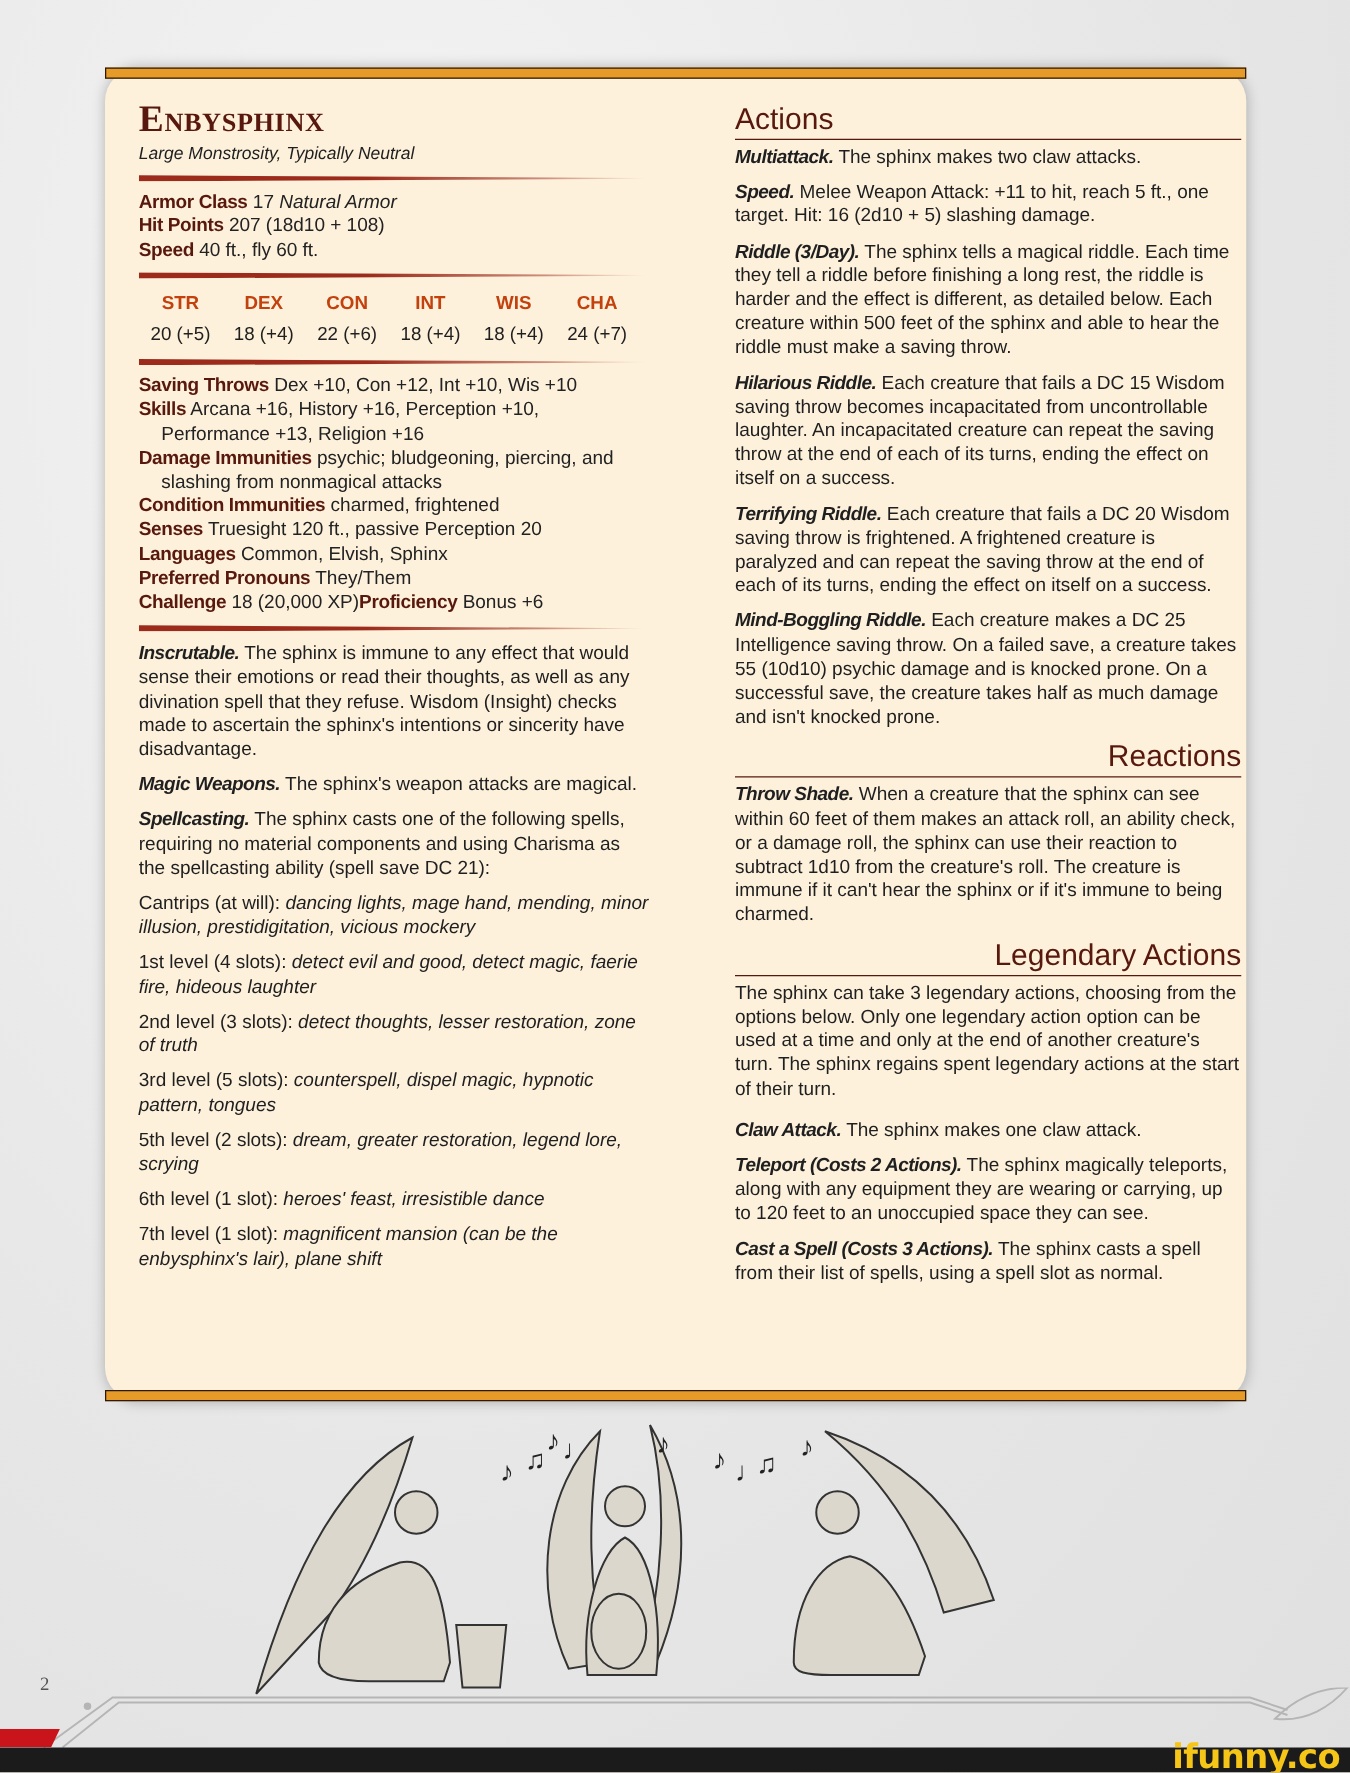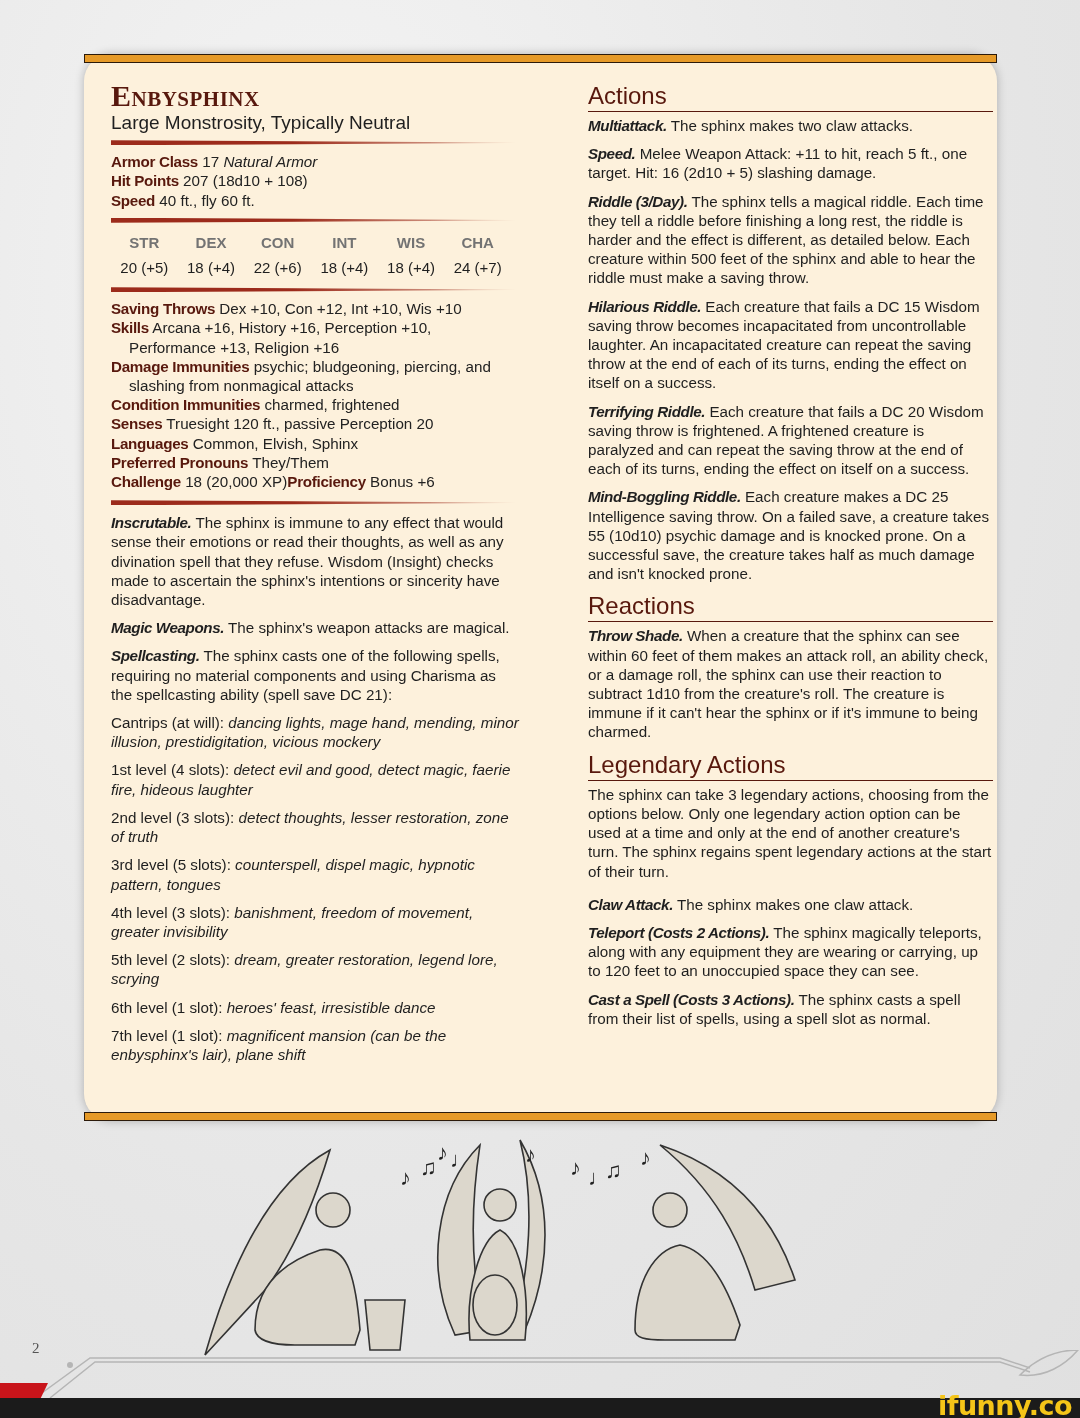--- a/index.html
+++ b/index.html
@@ -28,47 +28,47 @@
   .bar.bottom { bottom: 0; }
   .col { position: absolute; font-size: 15.2px; line-height: 19.2px; color: #1f1f1f; }
   .col.left { left: 27px; top: 26px; width: 410px; }
   .col.right { left: 504px; top: 28px; width: 405px; }
 
   .mon-name {
     font-family: "Liberation Serif", serif; font-weight: bold;
     color: #58180d; font-size: 30px; letter-spacing: 0.5px; line-height: 32px;
     font-variant: small-caps;
   }
-  .mon-type { font-size: 19px; margin-top: 1px; }
+  .mon-type { font-style: italic; font-size: 14px; margin-top: 1px; }
   .tapered {
     height: 5px; margin: 8px 0 7px;
     background: linear-gradient(to right, #9c2b1b 0%, #9c2b1b 45%, rgba(156,43,27,0.5) 80%, rgba(156,43,27,0) 100%);
     clip-path: polygon(0 0, 100% 45%, 100% 55%, 0 100%);
     width: 405px;
   }
   .prop .lbl { color: #58180d; font-weight: bold; letter-spacing: -0.3px; }
   .prop { color: #222; }
   .prop .em { font-style: italic; }
   .prop.indent { padding-left: 18px; text-indent: -18px; }
   .abilities { display: flex; width: 400px; margin: 10px 0 0; }
   .ab { flex: 1; text-align: center; }
-  .ab-name { color: #737373; font-weight: bold; font-size: 15px; margin-bottom: 6px; }
+  .ab-name { color: #c2410c; font-weight: bold; font-size: 15px; margin-bottom: 6px; }
   .ab-val { font-size: 15px; white-space: nowrap; }
   .chal-row { display: flex; justify-content: flex-start; width: 400px; }
 
   .trait { margin-bottom: 9px; }
   .trait .nm { font-weight: bold; font-style: italic; letter-spacing: -0.4px; }
   .spell-line { margin-bottom: 9px; }
   .spell-line .sp { font-style: italic; }
 
   .sec-title {
     font-size: 24px; color: #58180d; line-height: 28px;
     border-bottom: 1.5px solid #58180d; padding-bottom: 1px; margin-bottom: 4px;
   }
-  .gap-sec { margin-top: 8px; }
+  .gap-sec { margin-top: 8px; text-align: right; }
 
   .art { position: absolute; left: 195px; top: 1130px; width: 700px; height: 235px; }
   .pagenum { position: absolute; left: 32px; top: 1340px; font-family: "Liberation Serif", serif; font-size: 15px; color: #555; }
   .footer-lines { position: absolute; left: 0; top: 1350px; width: 1080px; height: 50px; }
   .red-tab { position: absolute; left: 0; top: 1383px; width: 48px; height: 15px; background: #c8141a;
              clip-path: polygon(0 0, 100% 0, 85% 100%, 0 100%); }
   .watermark-bar { position: absolute; left: 0; bottom: 0; width: 1080px; height: 20px; background: #1b1b1b; }
   .watermark { position: absolute; right: 8px; bottom: -3px; font-weight: bold; font-size: 27px; color: #f5c518; letter-spacing: -0.5px; font-family: "DejaVu Sans", sans-serif; }
 </style>
 </head>
@@ -139,21 +139,20 @@
     <div class="tapered" style="margin-top:9px;margin-bottom:8px"></div>
 
     <div class="trait"><span class="nm">Inscrutable.</span> <span>The sphinx is immune to any effect that would sense their emotions or read their thoughts, as well as any divination spell that they refuse. Wisdom (Insight) checks made to ascertain the sphinx's intentions or sincerity have disadvantage.</span></div>
     <div class="trait"><span class="nm">Magic Weapons.</span> <span>The sphinx's weapon attacks are magical.</span></div>
     <div class="trait"><span class="nm">Spellcasting.</span> <span>The sphinx casts one of the following spells, requiring no material components and using Charisma as the spellcasting ability (spell save DC 21):</span></div>
 
     <div class="spell-line"><span>Cantrips (at will):</span> <span class="sp">dancing lights, mage hand, mending, minor illusion, prestidigitation, vicious mockery</span></div>
     <div class="spell-line"><span>1st level (4 slots):</span> <span class="sp">detect evil and good, detect magic, faerie fire, hideous laughter</span></div>
     <div class="spell-line"><span>2nd level (3 slots):</span> <span class="sp">detect thoughts, lesser restoration, zone of truth</span></div>
     <div class="spell-line"><span>3rd level (5 slots):</span> <span class="sp">counterspell, dispel magic, hypnotic pattern, tongues</span></div>
-    <div class="spell-line"><span>4th level (3 slots):</span> <span class="sp">banishment, freedom of movement, greater invisibility</span></div>
     <div class="spell-line"><span>5th level (2 slots):</span> <span class="sp">dream, greater restoration, legend lore, scrying</span></div>
     <div class="spell-line"><span>6th level (1 slot):</span> <span class="sp">heroes' feast, irresistible dance</span></div>
     <div class="spell-line"><span>7th level (1 slot):</span> <span class="sp">magnificent mansion (can be the enbysphinx's lair), plane shift</span></div>
   </div>
 
   <div class="col right">
     <div class="sec-title">Actions</div>
     <div class="trait"><span class="nm">Multiattack.</span> <span>The sphinx makes two claw attacks.</span></div>
     <div class="trait"><span class="nm">Speed.</span> <span>Melee Weapon Attack: +11 to hit, reach 5 ft., one target. Hit: 16 (2d10 + 5) slashing damage.</span></div>
     <div class="trait"><span class="nm">Riddle (3/Day).</span> <span>The sphinx tells a magical riddle. Each time they tell a riddle before finishing a long rest, the riddle is harder and the effect is different, as detailed below. Each creature within 500 feet of the sphinx and able to hear the riddle must make a saving throw.</span></div>

